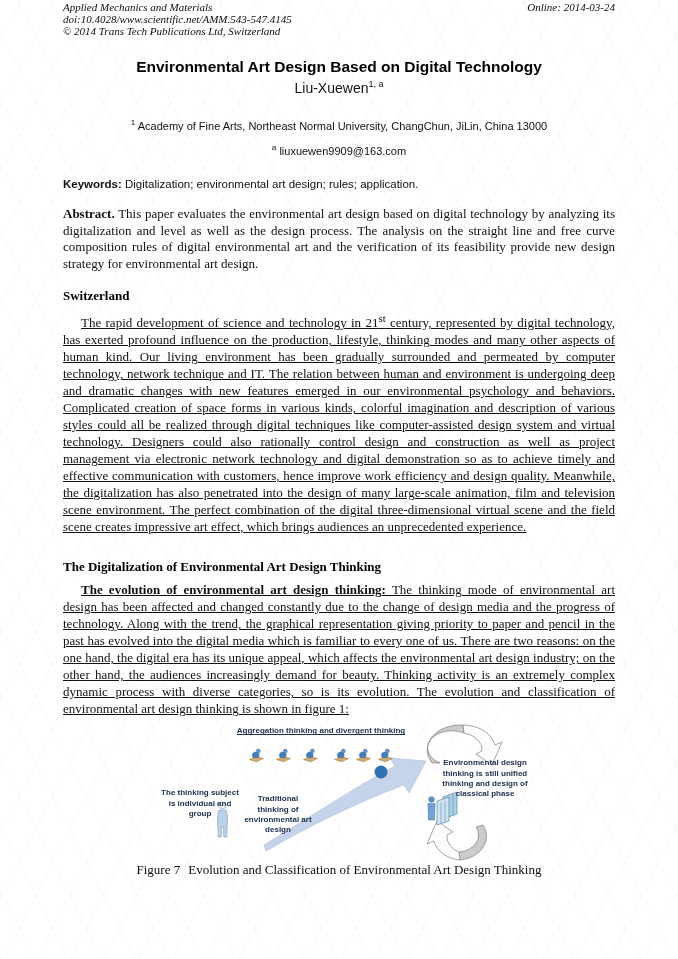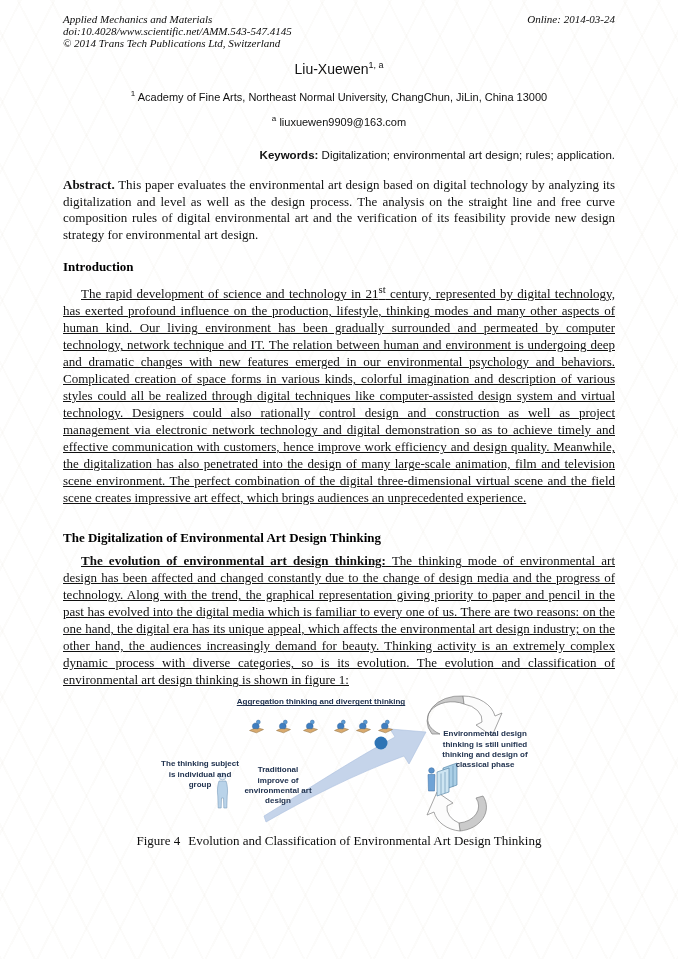--- a/index.html
+++ b/index.html
@@ -2,31 +2,31 @@
 <html><head>
 <meta charset="utf-8">
 <style>
   html,body{margin:0;padding:0;background:#9a9a9a;}
   .page{position:relative;width:678px;height:959px;margin:0 auto;color:#111;overflow:hidden;
         background:
           repeating-linear-gradient(63deg, rgba(205,195,172,0.06) 0 2px, transparent 2px 30px),
           repeating-linear-gradient(-63deg, rgba(205,195,172,0.06) 0 2px, transparent 2px 30px),
           #ffffff;}
   .header{display:flex;justify-content:space-between;align-items:flex-start;
-          padding:14px 63px 0 63px;font:italic 11px/11.8px "Liberation Serif", serif;color:#0d0d0d;}
+          padding:2px 63px 0 63px;font:italic 11px/11.8px "Liberation Serif", serif;color:#0d0d0d;}
   .header-left div{white-space:nowrap;}
   .header-right{white-space:nowrap;}
   h1.title{margin:20px 40px 0;text-align:center;font:bold 15.5px/19px "Liberation Sans", sans-serif;color:#000;}
-  .author{margin-top:8px;text-align:center;font:14px/16px "Liberation Sans", sans-serif;}
+  .author{text-align:center;font:14px/16px "Liberation Sans", sans-serif;}
   .author sup{font-size:9px;}
-  .affil{margin-top:10px;text-align:center;font:11px/13px "Liberation Sans", sans-serif;}
+  .affil{margin-top:20px;text-align:center;font:11px/13px "Liberation Sans", sans-serif;}
   .affil sup,.email sup{font-size:8px;}
   .email{margin-top:8px;text-align:center;font:11px/13px "Liberation Sans", sans-serif;}
   p{margin:0;}
-  .keywords{margin:20px 63px 0;font:11.5px/14px "Liberation Sans", sans-serif;text-align:right;}
+  .keywords{margin:20px 63px 0;font:11.5px/14px "Liberation Sans", sans-serif;}
   .keywords b{font-weight:bold;}
   .abstract{margin:15px 63px 0;font:13px/16.4px "Liberation Serif", serif;text-align:justify;}
   h2.sect{margin:17px 63px 0;font:bold 13px/14px "Liberation Serif", serif;color:#000;}
   h2.gap{margin-top:25px;}
   .body{margin:7px 63px 0;font:13px/17px "Liberation Serif", serif;text-align:justify;text-decoration:underline;}
   .indent{text-indent:18px;}
   .figure{position:relative;width:380px;height:140px;margin:4px 0 0 150px;}
   .figure svg{position:absolute;left:0;top:0;}
   .flabel{position:absolute;font:bold 8px/1.3 "Liberation Sans", sans-serif;color:#20324f;
           text-align:center;white-space:pre-line;}
@@ -45,32 +45,33 @@
 
   <div class="header">
     <div class="header-left">
       <div>Applied Mechanics and Materials</div>
       <div>doi:10.4028/www.scientific.net/AMM.543-547.4145</div>
       <div>© 2014 Trans Tech Publications Ltd, Switzerland</div>
     </div>
     <div class="header-right">Online: 2014-03-24</div>
   </div>
 
+  <h1 class="title">Environmental Art Design Based on Digital Technology</h1>
 
   <div class="author"><span>Liu-Xuewen</span><sup>1, a</sup></div>
 
   <div class="affil"><sup>1</sup> <span>Academy of Fine Arts, Northeast Normal University, ChangChun, JiLin, China 13000</span></div>
 
   <div class="email"><sup>a</sup> <span>liuxuewen9909@163.com</span></div>
 
   <p class="keywords"><b>Keywords:</b> <span>Digitalization; environmental art design; rules; application.</span></p>
 
   <p class="abstract"><b>Abstract.</b> <span>This paper evaluates the environmental art design based on digital technology by analyzing its digitalization and level as well as the design process. The analysis on the straight line and free curve composition rules of digital environmental art and the verification of its feasibility provide new design strategy for environmental art design.</span></p>
 
-  <h2 class="sect">Introduction</h2>
+  <h2 class="sect">Switzerland</h2>
 
   <p class="body indent"><span>The rapid development of science and technology in 21</span><sup>st</sup><span> century, represented by digital technology, has exerted profound influence on the production, lifestyle, thinking modes and many other aspects of human kind. Our living environment has been gradually surrounded and permeated by computer technology, network technique and IT. The relation between human and environment is undergoing deep and dramatic changes with new features emerged in our environmental psychology and behaviors. Complicated creation of space forms in various kinds, colorful imagination and description of various styles could all be realized through digital techniques like computer-assisted design system and virtual technology. Designers could also rationally control design and construction as well as project management via electronic network technology and digital demonstration so as to achieve timely and effective communication with customers, hence improve work efficiency and design quality. Meanwhile, the digitalization has also penetrated into the design of many large-scale animation, film and television scene environment. The perfect combination of the digital three-dimensional virtual scene and the field scene creates impressive art effect, which brings audiences an unprecedented experience.</span></p>
 
   <h2 class="sect gap">The Digitalization of Environmental Art Design Thinking</h2>
 
   <p class="body indent"><b>The evolution of environmental art design thinking:</b> <span>The thinking mode of environmental art design has been affected and changed constantly due to the change of design media and the progress of technology. Along with the trend, the graphical representation giving priority to paper and pencil in the past has evolved into the digital media which is familiar to every one of us. There are two reasons: on the one hand, the digital era has its unique appeal, which affects the environmental art design industry; on the other hand, the audiences increasingly demand for beauty. Thinking activity is an extremely complex dynamic process with diverse categories, so is its evolution. The evolution and classification of environmental art design thinking is shown in figure 1:</span></p>
 
   <div class="figure">
     <svg width="380" height="140" viewBox="0 0 380 140">
       <defs>
@@ -116,24 +117,24 @@
         <circle cx="281.5" cy="78.5" r="2.8" fill="#5b93cb" stroke="#35679c" stroke-width="0.5"></circle>
         <path d="M 278,82.5 L 285,82.5 L 284.5,99 L 278.5,99 Z" fill="#6fa3d6" stroke="#35679c" stroke-width="0.5"></path>
       </g>
     </svg>
 
     <div class="flabel fl-agg">Aggregation thinking and divergent thinking</div>
     <div class="flabel fl-subject">The thinking subject
 is individual and
 group</div>
     <div class="flabel fl-trad">Traditional
-improve of
+thinking of
 environmental art
 design</div>
     <div class="flabel fl-env">Environmental design
 thinking is still unified
 thinking and design of
 classical phase</div>
   </div>
 
-  <div class="caption"><span class="cap-label">Figure 4</span><span>Evolution and Classification of Environmental Art Design Thinking</span></div>
+  <div class="caption"><span class="cap-label">Figure 7</span><span>Evolution and Classification of Environmental Art Design Thinking</span></div>
 
 </div>
 
 </body></html>

